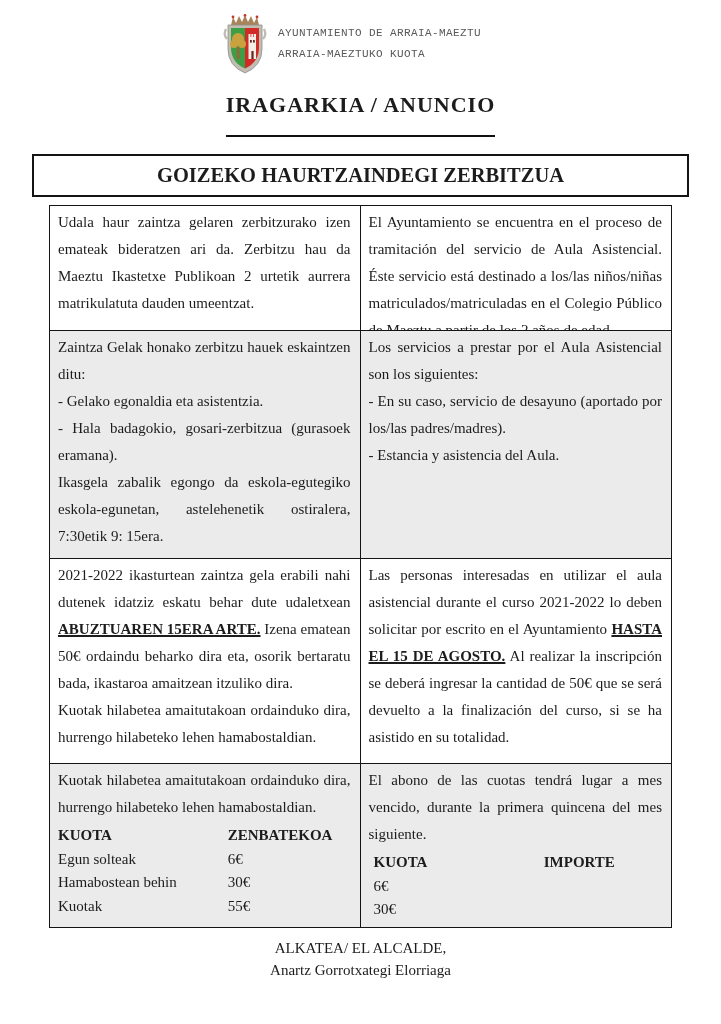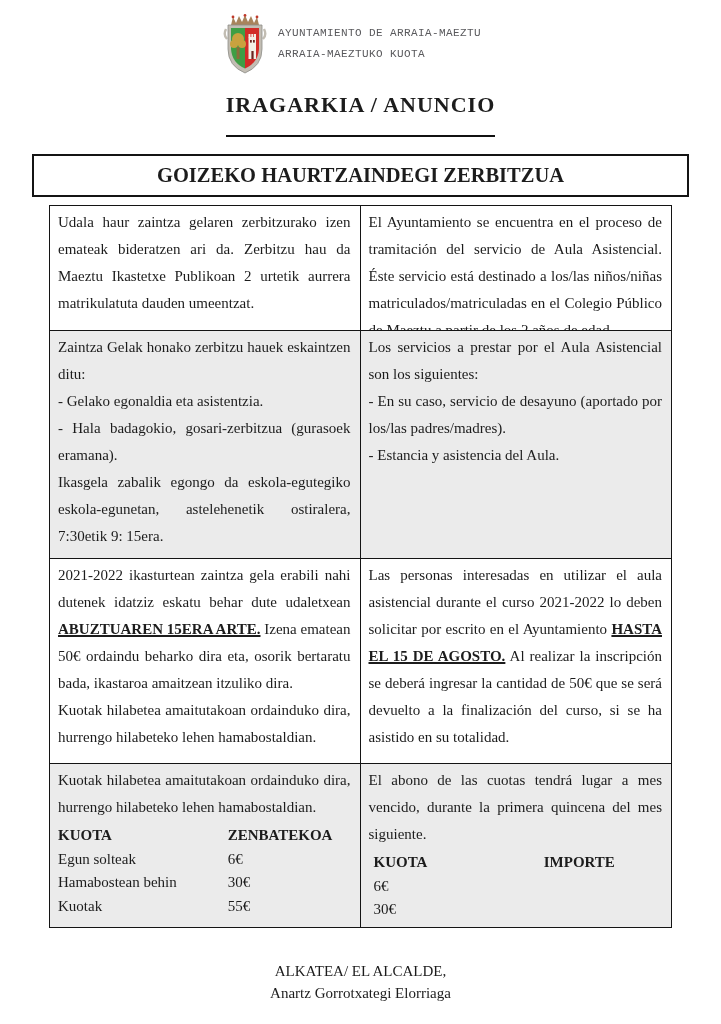--- a/index.html
+++ b/index.html
@@ -76,21 +76,21 @@
   .bu { font-weight: bold; text-decoration: underline; text-decoration-thickness: 1.5px; }
   
   .fee { margin-top: 3px; }
   .fee-row { display: flex; line-height: 23.5px; }
   .fee-row.head { font-weight: bold; }
   .fee-label { width: 58%; }
   .fee-value { width: 42%; }
   .fee-indent .fee-label, .fee-indent .fee-value { padding-left: 5px; }
   
   .footer {
-    margin-top: 32px;
+    margin-top: 9px;
     text-align: center;
     font-size: 15px;
     line-height: 22px;
   }
 </style>
 </head>
 <body>
 
 <div class="header">
   <svg class="crest" viewBox="0 0 46 62" aria-hidden="true">

